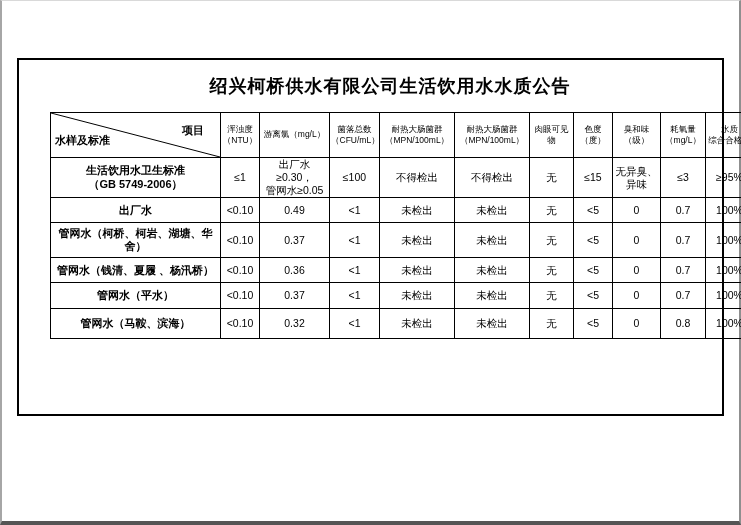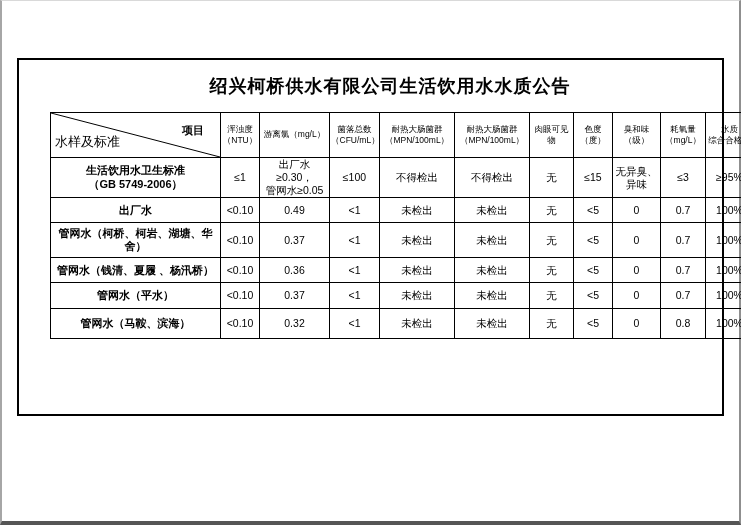--- a/index.html
+++ b/index.html
@@ -18,21 +18,21 @@
   .title { font-size:18px; font-weight:bold; letter-spacing:1px; line-height:26px; }
   .subtitle { font-size:15px; font-weight:bold; line-height:22px; }
   table.quality { border-collapse:collapse; table-layout:fixed; width:703px;margin-left:31px; }
   table.quality td, table.quality th { border:1px solid #000; text-align:center; vertical-align:middle; padding:0 1px; overflow:hidden; }
   th.col-h { font-size:8.5px; font-weight:normal; line-height:1.3; white-space:pre-line; }
   td.rlabel { font-size:11px; font-weight:bold; white-space:pre-line; line-height:1.25; }
   td.val { font-size:10.5px; white-space:pre-line; line-height:1.25; }
   th.corner { position:relative; padding:0; }
   .corner svg { position:absolute; left:0; top:0; width:100%; height:100%; display:block; }
   .corner .lbl-project { position:absolute; top:10px; right:16px; font-size:11px; font-weight:bold; }
-  .corner .lbl-sample { position:absolute; top:20px; left:4px; font-size:13px; font-weight:normal; }
+  .corner .lbl-sample { position:absolute; top:20px; left:4px; font-size:11px; font-weight:bold; }
   .footer-block { padding:3px 2px 0 2px; }
   .footer-note { font-size:13px; font-weight:bold; line-height:18px; letter-spacing:0.2px; }
   .sign-block { text-align:center; transform:translateX(138px); margin-top:2px; }
   .sign-company { font-size:14.5px; font-weight:bold; line-height:19px; }
   .sign-date { font-size:14.5px; font-weight:bold; line-height:19px; }
 </style>
 </head>
 <body>
 
 <div class="page-frame">

